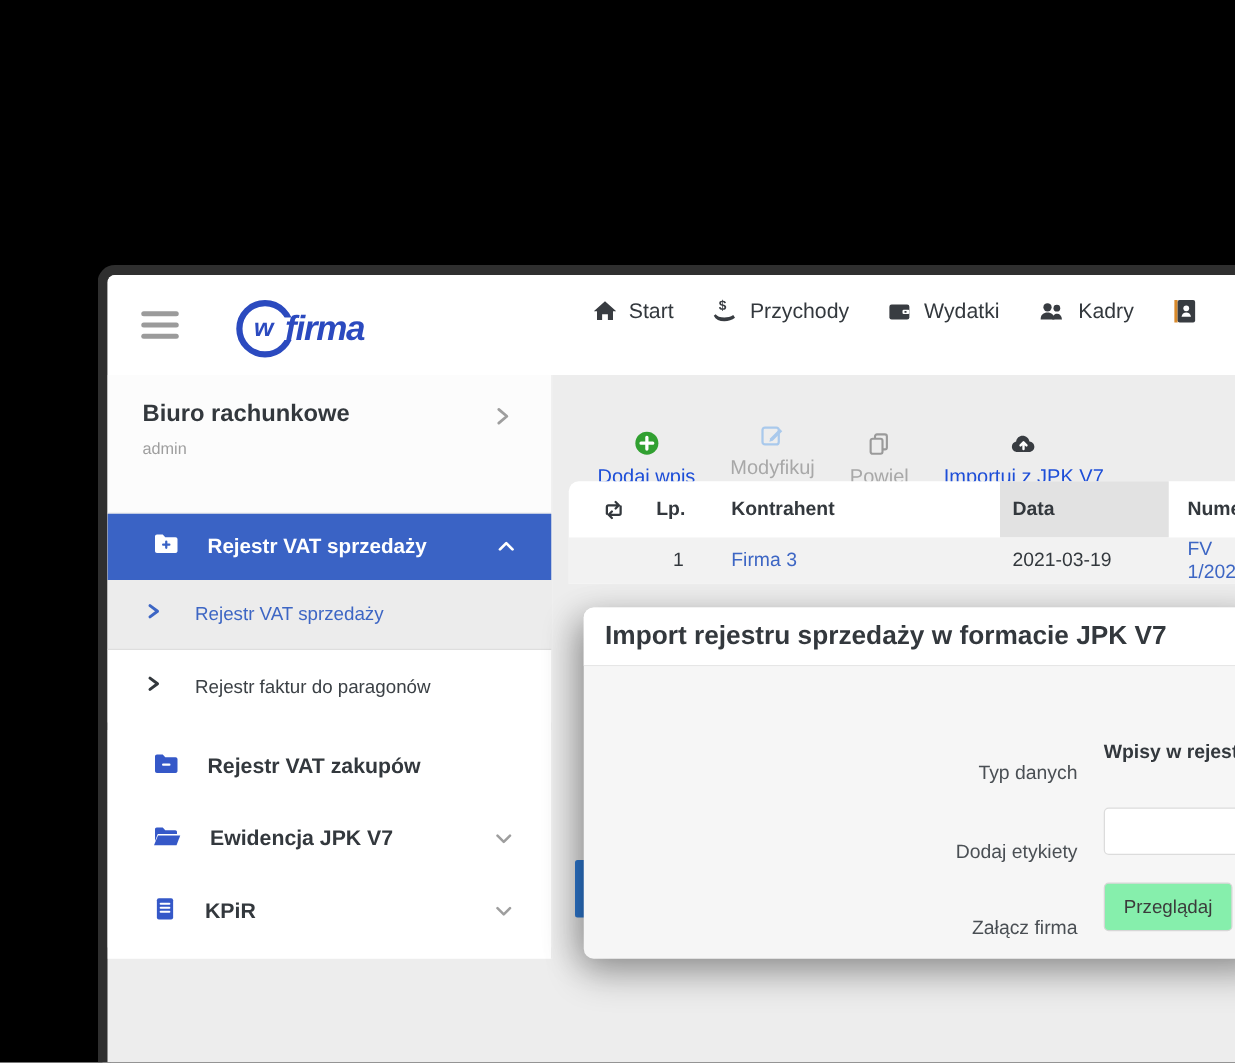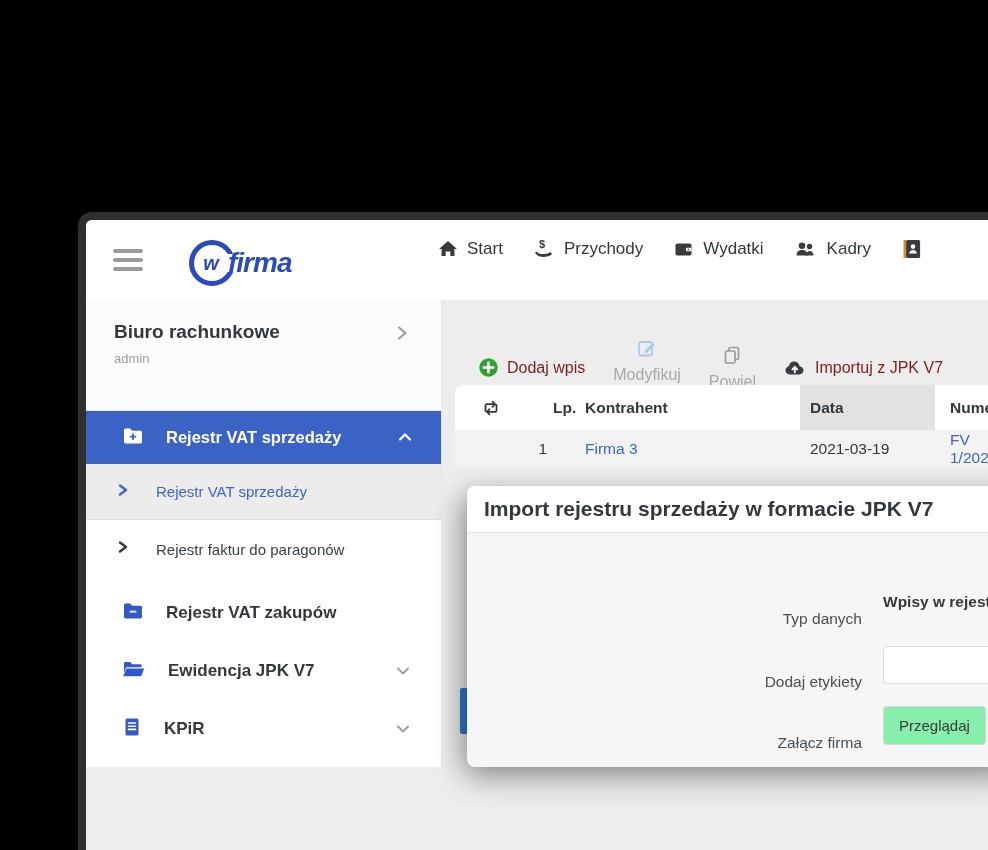--- a/index.html
+++ b/index.html
@@ -16,21 +16,21 @@
   }
   
   .topnav{position:absolute;left:0;top:0;width:902px;height:80px;background:#fff;}
   .hamburger{position:absolute;left:27px;top:29px;width:30px;height:22px;cursor:pointer;}
   .hamburger span{display:block;height:4px;background:#9b9b9b;border-radius:2px;margin-bottom:5px;}
   .logo{position:absolute;left:103px;top:20px;display:flex;align-items:center;}
   .logo-ring{width:36px;height:36px;border:5px solid #2b4abf;border-radius:50%;position:relative;display:flex;align-items:center;justify-content:center;}
   .logo-ring::after{content:"";position:absolute;right:-6px;top:9px;bottom:9px;width:9px;background:#fff;}
   .logo-w{font-style:italic;font-weight:bold;font-size:20px;color:#2b4abf;margin-left:-2px;}
   .logo-text{font-style:italic;font-weight:bold;font-size:28px;color:#2b4abf;letter-spacing:-1px;margin-left:-7px;position:relative;z-index:2;}
-  .nav-items{position:absolute;left:352px;top:0;height:58px;display:flex;align-items:center;gap:30px;white-space:nowrap;}
+  .nav-items{position:absolute;left:388px;top:0;height:58px;display:flex;align-items:center;gap:30px;white-space:nowrap;}
   .nav-item{display:flex;align-items:center;gap:9px;font-size:17px;color:#33383d;cursor:pointer;}
   .nav-item svg{flex:0 0 auto;}
   
   .sidebar{position:absolute;left:0;top:80px;width:355px;height:467px;background:#fff;border-right:1px solid #e8e8e8;}
   .side-header{height:111px;border-bottom:1px solid #e9e9e9;position:relative;padding:21px 28px 0;box-sizing:border-box;background:#fcfcfc;}
   .side-header .acct{font-size:19px;font-weight:bold;color:#33383d;}
   .side-header .user{font-size:13px;color:#9e9e9e;margin-top:8px;}
   .side-header .chev{position:absolute;right:30px;top:24px;}
   .s-active{height:53px;background:#3a63c5;color:#fff;display:flex;align-items:center;position:relative;cursor:pointer;}
   .s-active .ic{margin-left:36px;}
@@ -42,21 +42,21 @@
   .s-sub.sel{height:55px;background:#ececec;border-bottom:1px solid #dedede;color:#3d66c4;}
   .s-sub.plain{height:58px;background:#fff;color:#3b4045;}
   .s-spacer{height:6px;}
   .s-item{height:58px;display:flex;align-items:center;position:relative;cursor:pointer;background:#fff;}
   .s-item .ic{margin-left:36px;}
   .s-item .lbl{margin-left:22px;font-size:17px;font-weight:bold;color:#33383d;}
   .s-item .chev{position:absolute;right:30px;top:21px;}
   
   .toolbar{position:absolute;left:392px;top:125px;height:45px;display:flex;align-items:center;gap:28px;white-space:nowrap;}
   .tb-btn{display:flex;align-items:center;gap:8px;font-size:16px;cursor:pointer;}
-  .tb-btn.on{color:#7f1d1d;}
+  .tb-btn.on{color:#1d4ed8;flex-direction:column;}
   .tb-btn.off{color:#a8a8a8;cursor:default;flex-direction:column;}
   .caret{width:0;height:0;border-left:5px solid transparent;border-right:5px solid transparent;border-top:6px solid #9a9a9a;margin-left:2px;}
   
   .table{position:absolute;left:369px;top:165px;right:-30px;height:82px;background:#fff;border-top-left-radius:8px;}
   .t-head{position:absolute;left:0;top:0;right:0;height:45px;font-weight:bold;font-size:15.5px;color:#33383d;}
   .t-head .cell{position:absolute;top:0;height:45px;display:flex;align-items:center;}
   .t-sorted{position:absolute;left:345px;top:0;width:135px;height:45px;background:#e2e2e2;}
   .t-row{position:absolute;left:0;top:45px;right:0;height:37px;background:#f2f2f2;font-size:15.5px;}
   .t-row .cell{position:absolute;top:0;height:37px;display:flex;align-items:center;}
   .link{color:#3d66c4;cursor:pointer;}
@@ -252,21 +252,21 @@
   </div>
 
   <div class="table">
     <div class="t-sorted"></div>
     <div class="t-head">
       <span class="cell" style="left:26px;">
         <svg width="20" height="20" viewBox="0 0 20 20">
           <path fill="none" stroke="#33383d" stroke-width="1.8" stroke-linecap="round" stroke-linejoin="round" d="M4.5 13 V7.5 a1.3 1.3 0 0 1 1.3-1.3 h8 M11.5 3.6 L14.1 6.2 L11.5 8.8 M15.5 7 v5.5 a1.3 1.3 0 0 1 -1.3 1.3 h-8 M8.5 11.2 L5.9 13.8 L8.5 16.4"></path>
         </svg>
       </span>
-      <span class="cell" style="left:70px;margin-left:28px;">Lp.</span>
+      <span class="cell" style="left:70px;">Lp.</span>
       <span class="cell" style="left:130px;">Kontrahent</span>
       <span class="cell" style="left:355px;">Data</span>
       <span class="cell" style="left:495px;">Numer</span>
     </div>
     <div class="t-row">
       <span class="cell" style="left:70px;width:22px;justify-content:flex-end;">1</span>
       <span class="cell link" style="left:130px;">Firma 3</span>
       <span class="cell" style="left:355px;">2021-03-19</span>
       <span class="cell link" style="left:495px;">FV 1/2021</span>
     </div>

